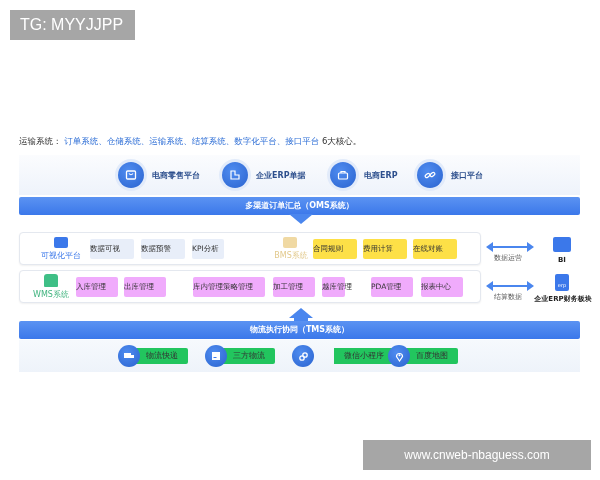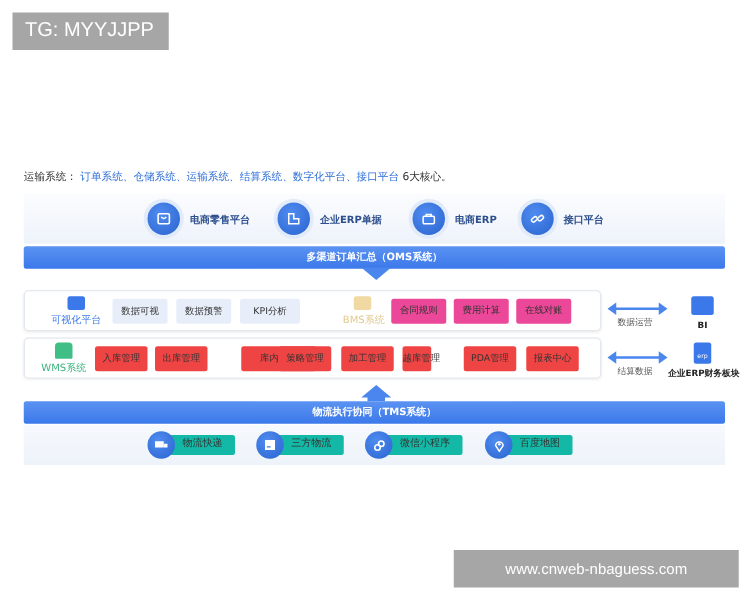--- a/index.html
+++ b/index.html
@@ -58,25 +58,25 @@
 
     .panel {
       position: absolute; left: 19px; width: 462px; height: 33px; background: #fff;
       border: 1px solid #e4e8ef; border-radius: 4px; box-shadow: 0 1px 2px rgba(0,0,0,0.06);
     }
     .panel-title {
       position: absolute; text-align: center; font-size: 8px; white-space: nowrap;
     }
     .chip {
       position: absolute; top: 6px; height: 20px; line-height: 20px; font-size: 7.5px;
-      text-align: center; border-radius: 2px; white-space: nowrap;
+      text-align: left; border-radius: 2px; white-space: nowrap;
     }
     .chip.blue { background: #e8eef9; color: #333; }
-    .chip.gold { background: #ec4899; color: #333; font-family: Liberation Mono, monospace; }
-    .chip.green { background: #ef4444; color: #333; }
+    .chip.gold { background: #fde047; color: #333; }
+    .chip.green { background: #f0abfc; color: #333; }
 
     .mini-icon { position: absolute; border-radius: 2px; }
 
     .side-arrow {
       position: absolute; height: 2px; background: #4a86ee;
     }
     .side-arrow::before, .side-arrow::after {
       content: ""; position: absolute; top: -4px; width: 0; height: 0;
       border-top: 5px solid transparent; border-bottom: 5px solid transparent;
     }
@@ -85,21 +85,21 @@
     .side-lbl { position: absolute; font-size: 7px; color: #555; white-space: nowrap; }
     .right-lbl { position: absolute; font-size: 7px; color: #222; white-space: nowrap; font-weight: bold; text-align: center; }
 
     .bottom-band {
       position: absolute; left: 19px; top: 340px; width: 561px; height: 32px;
       background: linear-gradient(#f6f9fd, #eef3fa);
     }
     .tms-item { position: absolute; top: 343px; height: 26px; display: flex; align-items: center; }
     .tms-item .tag {
       margin-left: -4px; padding: 0 10px 0 10px; height: 16px; line-height: 16px;
-      background: #14b8a6; font-size: 8px; color: #333; white-space: nowrap; border-radius: 0 2px 2px 0; font-family: Liberation Mono, monospace;
+      background: #22c55e; font-size: 8px; color: #333; white-space: nowrap; border-radius: 0 2px 2px 0;
     }
     .tms-item .circ { position: relative; z-index: 1; width: 22px; height: 22px; box-shadow: none; }
   </style>
 </head>
 <body>
 
 <div class="watermark-tl">TG: MYYJJPP</div>
 
 <div class="intro">
   <span>运输系统：</span>
@@ -146,21 +146,21 @@
 </div>
 
 <div class="bar" style="top:197px;">多渠道订单汇总（OMS系统）</div>
 <div class="arrow-down"></div>
 
 <div class="panel" style="top:232px;">
   <div class="mini-icon" style="left:34px; top:4px; width:14px; height:11px; background:#3b78ea;"></div>
   <div class="panel-title" style="left:18px; top:17px; width:46px; color:#3b78ea;">可视化平台</div>
   <div class="chip blue" style="left:70px; width:44px;">数据可视</div>
   <div class="chip blue" style="left:121px; width:44px;">数据预警</div>
-  <div class="chip blue" style="left:172px; width:48px;">KPI分析</div>
+  <div class="chip blue" style="left:172px; width:32px;">KPI分析</div>
 
   <div class="mini-icon" style="left:263px; top:4px; width:14px; height:11px; background:#f0d9a3;"></div>
   <div class="panel-title" style="left:248px; top:17px; width:46px; color:#e2c98c;">BMS系统</div>
   <div class="chip gold" style="left:293px; width:44px;">合同规则</div>
   <div class="chip gold" style="left:343px; width:44px;">费用计算</div>
   <div class="chip gold" style="left:393px; width:44px;">在线对账</div>
 </div>
 
 <div class="panel" style="top:270px;">
   <div class="mini-icon" style="left:24px; top:3px; width:14px; height:13px; background:#3fbf86; border-radius:3px 3px 1px 1px;"></div>
@@ -203,21 +203,21 @@
 </div>
 <div class="tms-item" style="left:205px;align-items:center;">
   <div class="circ">
     <svg width="10" height="10" viewBox="0 0 10 10">
         <rect x="1" y="1" width="8" height="8" fill="#fff"></rect>
         <rect x="2.5" y="6" width="3" height="1" fill="#3b78ea"></rect>
       </svg>
   </div>
   <span class="tag">三方物流</span>
 </div>
-<div class="tms-item" style="left:292px;">
+<div class="tms-item" style="left:292px;gap:24px;">
   <div class="circ">
     <svg width="11" height="11" viewBox="0 0 11 11">
         <circle cx="4" cy="7" r="2.2" fill="none" stroke="#fff" stroke-width="1.3"></circle>
         <circle cx="7" cy="4" r="2.2" fill="none" stroke="#fff" stroke-width="1.3"></circle>
       </svg>
   </div>
   <span class="tag">微信小程序</span>
 </div>
 <div class="tms-item" style="left:388px;">
   <div class="circ">

